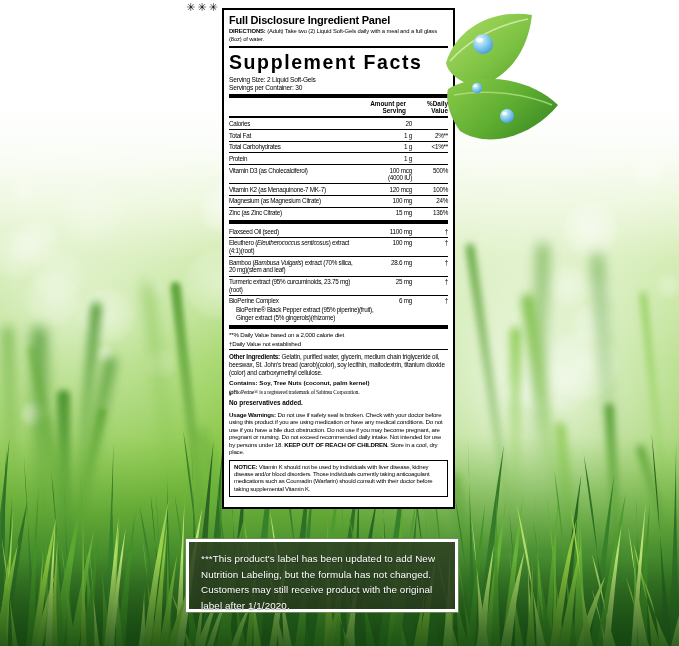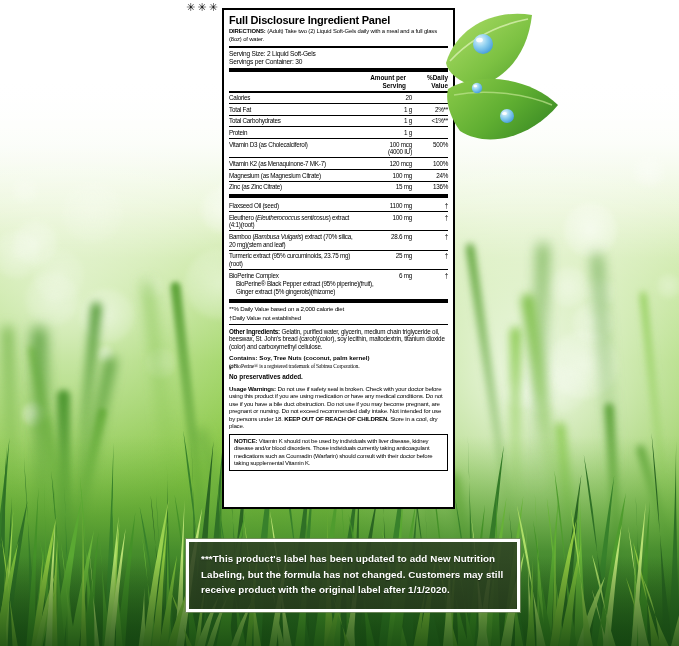--- a/index.html
+++ b/index.html
@@ -44,24 +44,24 @@
   .para b{font-weight:bold;}
   .tm-line{font-size:5.6px;letter-spacing:-0.2px;margin-top:2px;font-family:"Liberation Serif",serif;}
   .bold-line{font-size:6.4px;font-weight:bold;margin-top:3px;}
   .usage{font-size:6.15px;letter-spacing:-0.2px;margin-top:4px;}
   .notice{border:1.3px solid #000;margin-top:4px;padding:3px 4px;font-size:6.0px;letter-spacing:-0.2px;}
 
   
   .leaves{position:absolute;left:444px;top:9px;width:118px;height:150px;}
 
   
-  .bottom-note{position:absolute;left:186px;top:539px;width:334px;height:73px;box-sizing:border-box;
+  .bottom-note{position:absolute;left:186px;top:539px;width:272px;height:73px;box-sizing:border-box;
     background:linear-gradient(180deg, rgba(47,66,36,0.88), rgba(38,56,28,0.85));
     border:3px solid #ffffff;outline:1px solid rgba(120,140,100,0.8);
-    color:#fff;font-weight:bold;font-size:9.8px;letter-spacing:0.1px;
+    color:#fff;font-weight:normal;font-size:9.8px;letter-spacing:0.1px;
     padding:9px 12px;line-height:1.6;text-shadow:0 1px 1px rgba(0,0,0,0.4);}
 </style>
 </head>
 <body>
 
 <div class="scene">
   <div class="fog"></div>
   <div id="bokeh-layer">
       <div class="bokeh" style="height: 45.4249px; width: 45.4249px; left: 358.064px; top: 177.311px; opacity: 0.371989;"></div>
       <div class="bokeh" style="height: 42.5926px; width: 42.5926px; left: 322.538px; top: 169.129px; opacity: 0.689435;"></div>
@@ -311,20 +311,21 @@
 
   <div class="stars">✳✳✳</div>
 
   <div class="panel">
     <div class="fd-title">Full Disclosure Ingredient Panel</div>
     <div class="directions">
       <b>DIRECTIONS:</b><span> (Adult) Take two (2) Liquid Soft-Gels daily with a meal and a full glass (8oz) of water.</span>
     </div>
     <div class="rule-med"></div>
 
+    <div class="sf-title">Supplement Facts</div>
     <div class="serving">Serving Size:  2 Liquid Soft-Gels</div>
     <div class="serving">Servings per Container:  30</div>
     <div class="bar-thick"></div>
 
     <div class="colhead">
       <span class="c1">Amount per
 Serving</span>
       <span class="c2">%Daily
 Value</span>
     </div>

